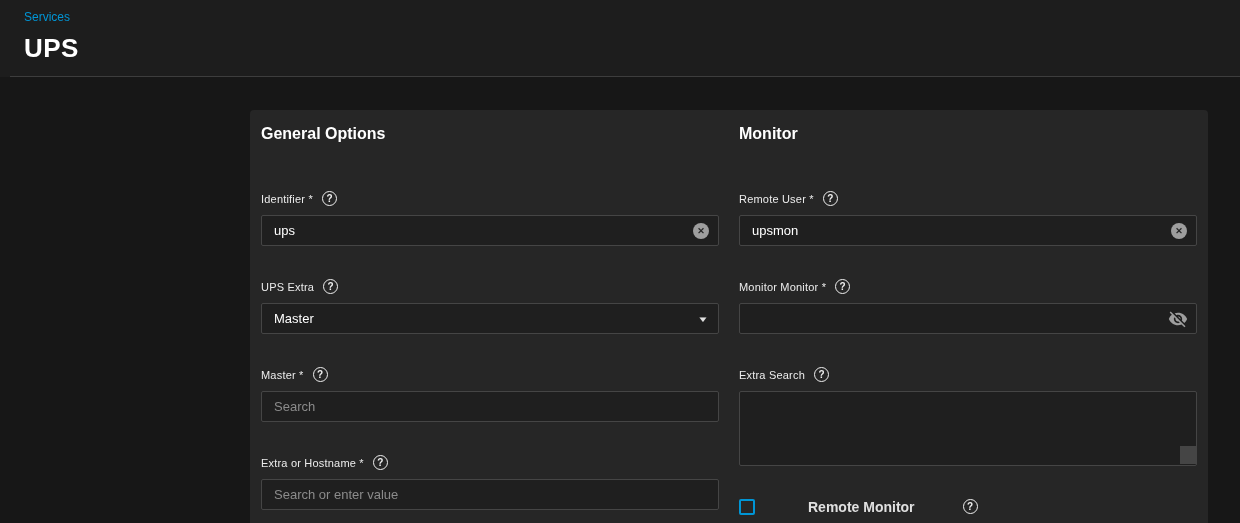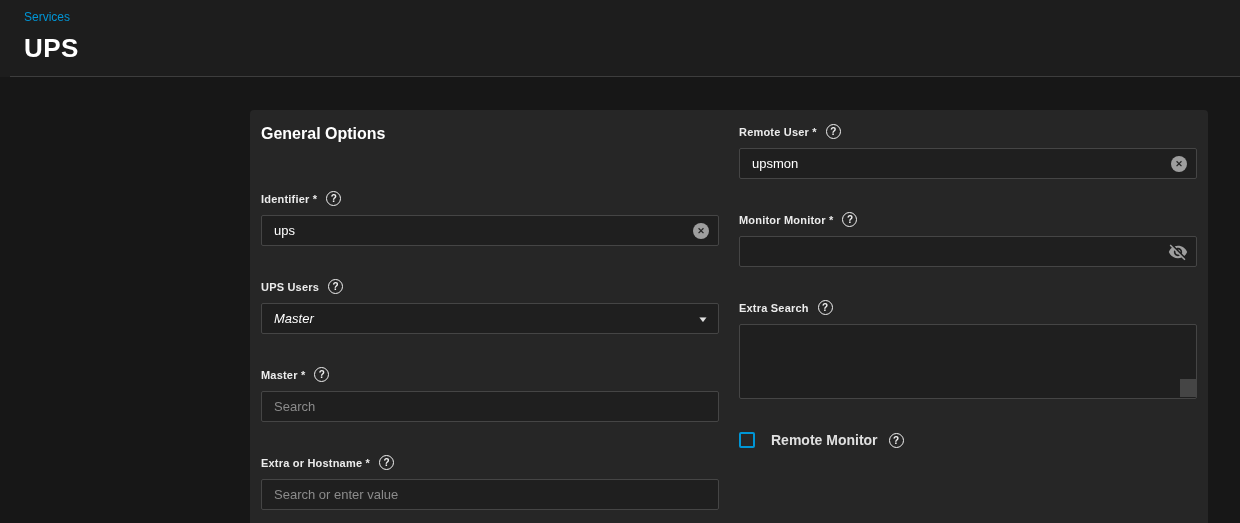--- a/index.html
+++ b/index.html
@@ -60,21 +60,21 @@
 
   .field { margin-bottom:33px; }
   .label-row {
     display:flex;
     align-items:center;
     margin-bottom:9px;
   }
   .label {
     color:#ececec;
     font-size:11px;
-    font-weight:bold;
+    font-weight:normal;
     letter-spacing:0.2px;
   }
   .help {
     margin-left:9px;
     width:15px; height:15px;
     border:1.5px solid #f0f0f0;
     border-radius:50%;
     color:#f0f0f0;
     font-size:10px;
     font-weight:bold;
@@ -117,21 +117,20 @@
   .select {
     display:flex;
     align-items:center;
     width:100%;
     height:31px;
     background:#1f1f1f;
     border:1px solid #454545;
     border-radius:2px;
     padding:0 34px 0 12px;
     cursor:pointer;
-    font-style:italic;
   }
   .select-value { color:#ffffff; font-size:13px; }
   .arrow {
     position:absolute;
     right:12px; top:50%;
     transform:translateY(-50%) scaleX(1.5);
     color:#e0e0e0;
     font-size:8px;
     pointer-events:none;
   }
@@ -161,21 +160,22 @@
   .resize-handle {
     position:absolute;
     right:1px; bottom:2px;
     width:16px; height:18px;
     background:#454545;
     cursor:nwse-resize;
   }
 
   .checkbox-row {
     display:flex;
-    align-items:flex-end;
+    align-items:flex-start;
+    gap:37px;
   }
   .checkbox {
     width:16px; height:16px;
     border:2px solid #0095d5;
     border-radius:2px;
     background:transparent;
     cursor:pointer;
     flex:none;
   }
   .checkbox-label {
@@ -205,21 +205,21 @@
         <span class="help">?</span>
       </div>
       <div class="control">
         <input class="input" type="text" value="ups" style="">
         <span class="clear-btn">✕</span>
       </div>
     </div>
 
     <div class="field">
       <div class="label-row">
-        <span class="label">UPS Users</span>
+        <span class="label">UPS Extra</span>
         <span class="help">?</span>
       </div>
       <div class="control">
         <div class="select">
           <span class="select-value">Master</span>
         </div>
         <span class="arrow">▼</span>
       </div>
     </div>
 
@@ -238,20 +238,21 @@
         <span class="label">Extra or Hostname *</span>
         <span class="help">?</span>
       </div>
       <div class="control">
         <input class="input" type="text" placeholder="Search or enter value" style="">
       </div>
     </div>
   </div>
 
   <div class="column">
+    <div class="section-title">Monitor</div>
 
     <div class="field">
       <div class="label-row">
         <span class="label">Remote User *</span>
         <span class="help">?</span>
       </div>
       <div class="control">
         <input class="input" type="text" value="upsmon" style="">
         <span class="clear-btn">✕</span>
       </div>

